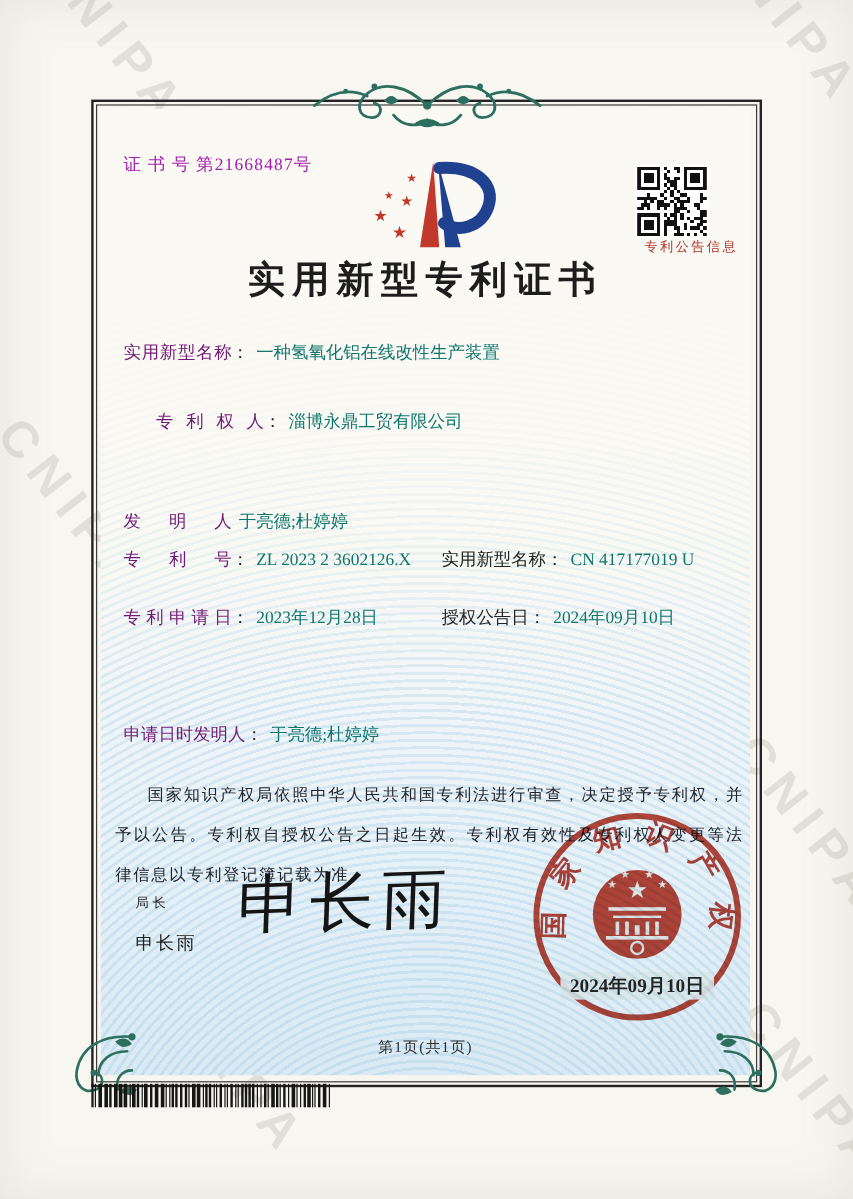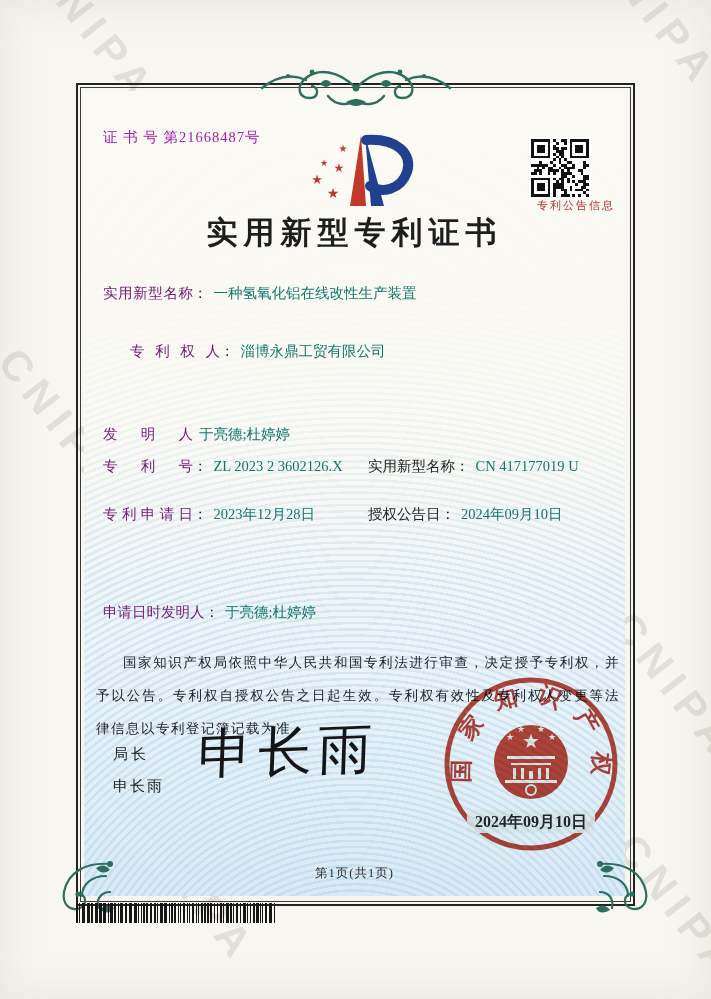--- a/index.html
+++ b/index.html
@@ -36,21 +36,21 @@
   .row{position:absolute;left:103px;font-size:14.5px;color:#242424;white-space:nowrap;}
   .lab{display:inline-block;min-width:90px;text-align:justify;text-align-last:justify;color:#701a75;}
   .colon{display:inline-block;margin-right:6px;}
   .val{color:#0f766e;}
   .val.wrap{display:inline-block;vertical-align:top;white-space:normal;width:404px;line-height:23px;}
   .rcol{position:absolute;left:265px;top:0;white-space:nowrap;}
   
   .statement{position:absolute;left:96px;top:646px;width:524px;font-size:13.5px;line-height:33px;
              letter-spacing:1.5px;text-align:justify;text-indent:2em;color:#20242c;}
   
-  .director-title{position:absolute;left:113px;top:745px;font-size:15px;letter-spacing:3px;color:#222;}
+  .director-title{position:absolute;left:113px;top:745px;font-size:11px;letter-spacing:3px;color:#222;}
   .director-name{position:absolute;left:113px;top:777px;font-size:15px;letter-spacing:2px;color:#222;}
   .autograph{position:absolute;left:198px;top:716px;font-size:54px;color:#151515;letter-spacing:6px;
              transform:rotate(-2deg) skewX(-4deg);font-weight:400;}
   
   .seal{position:absolute;left:441px;top:674px;width:180px;height:180px;mix-blend-mode:multiply;opacity:.93;}
   
   .frame-footer{position:absolute;left:80px;top:865px;width:549px;text-align:center;
                 font-size:12.5px;color:#2c2c2c;letter-spacing:1px;}
   .barcode{position:absolute;left:76px;top:903px;width:202px;height:20px;}
 </style>

